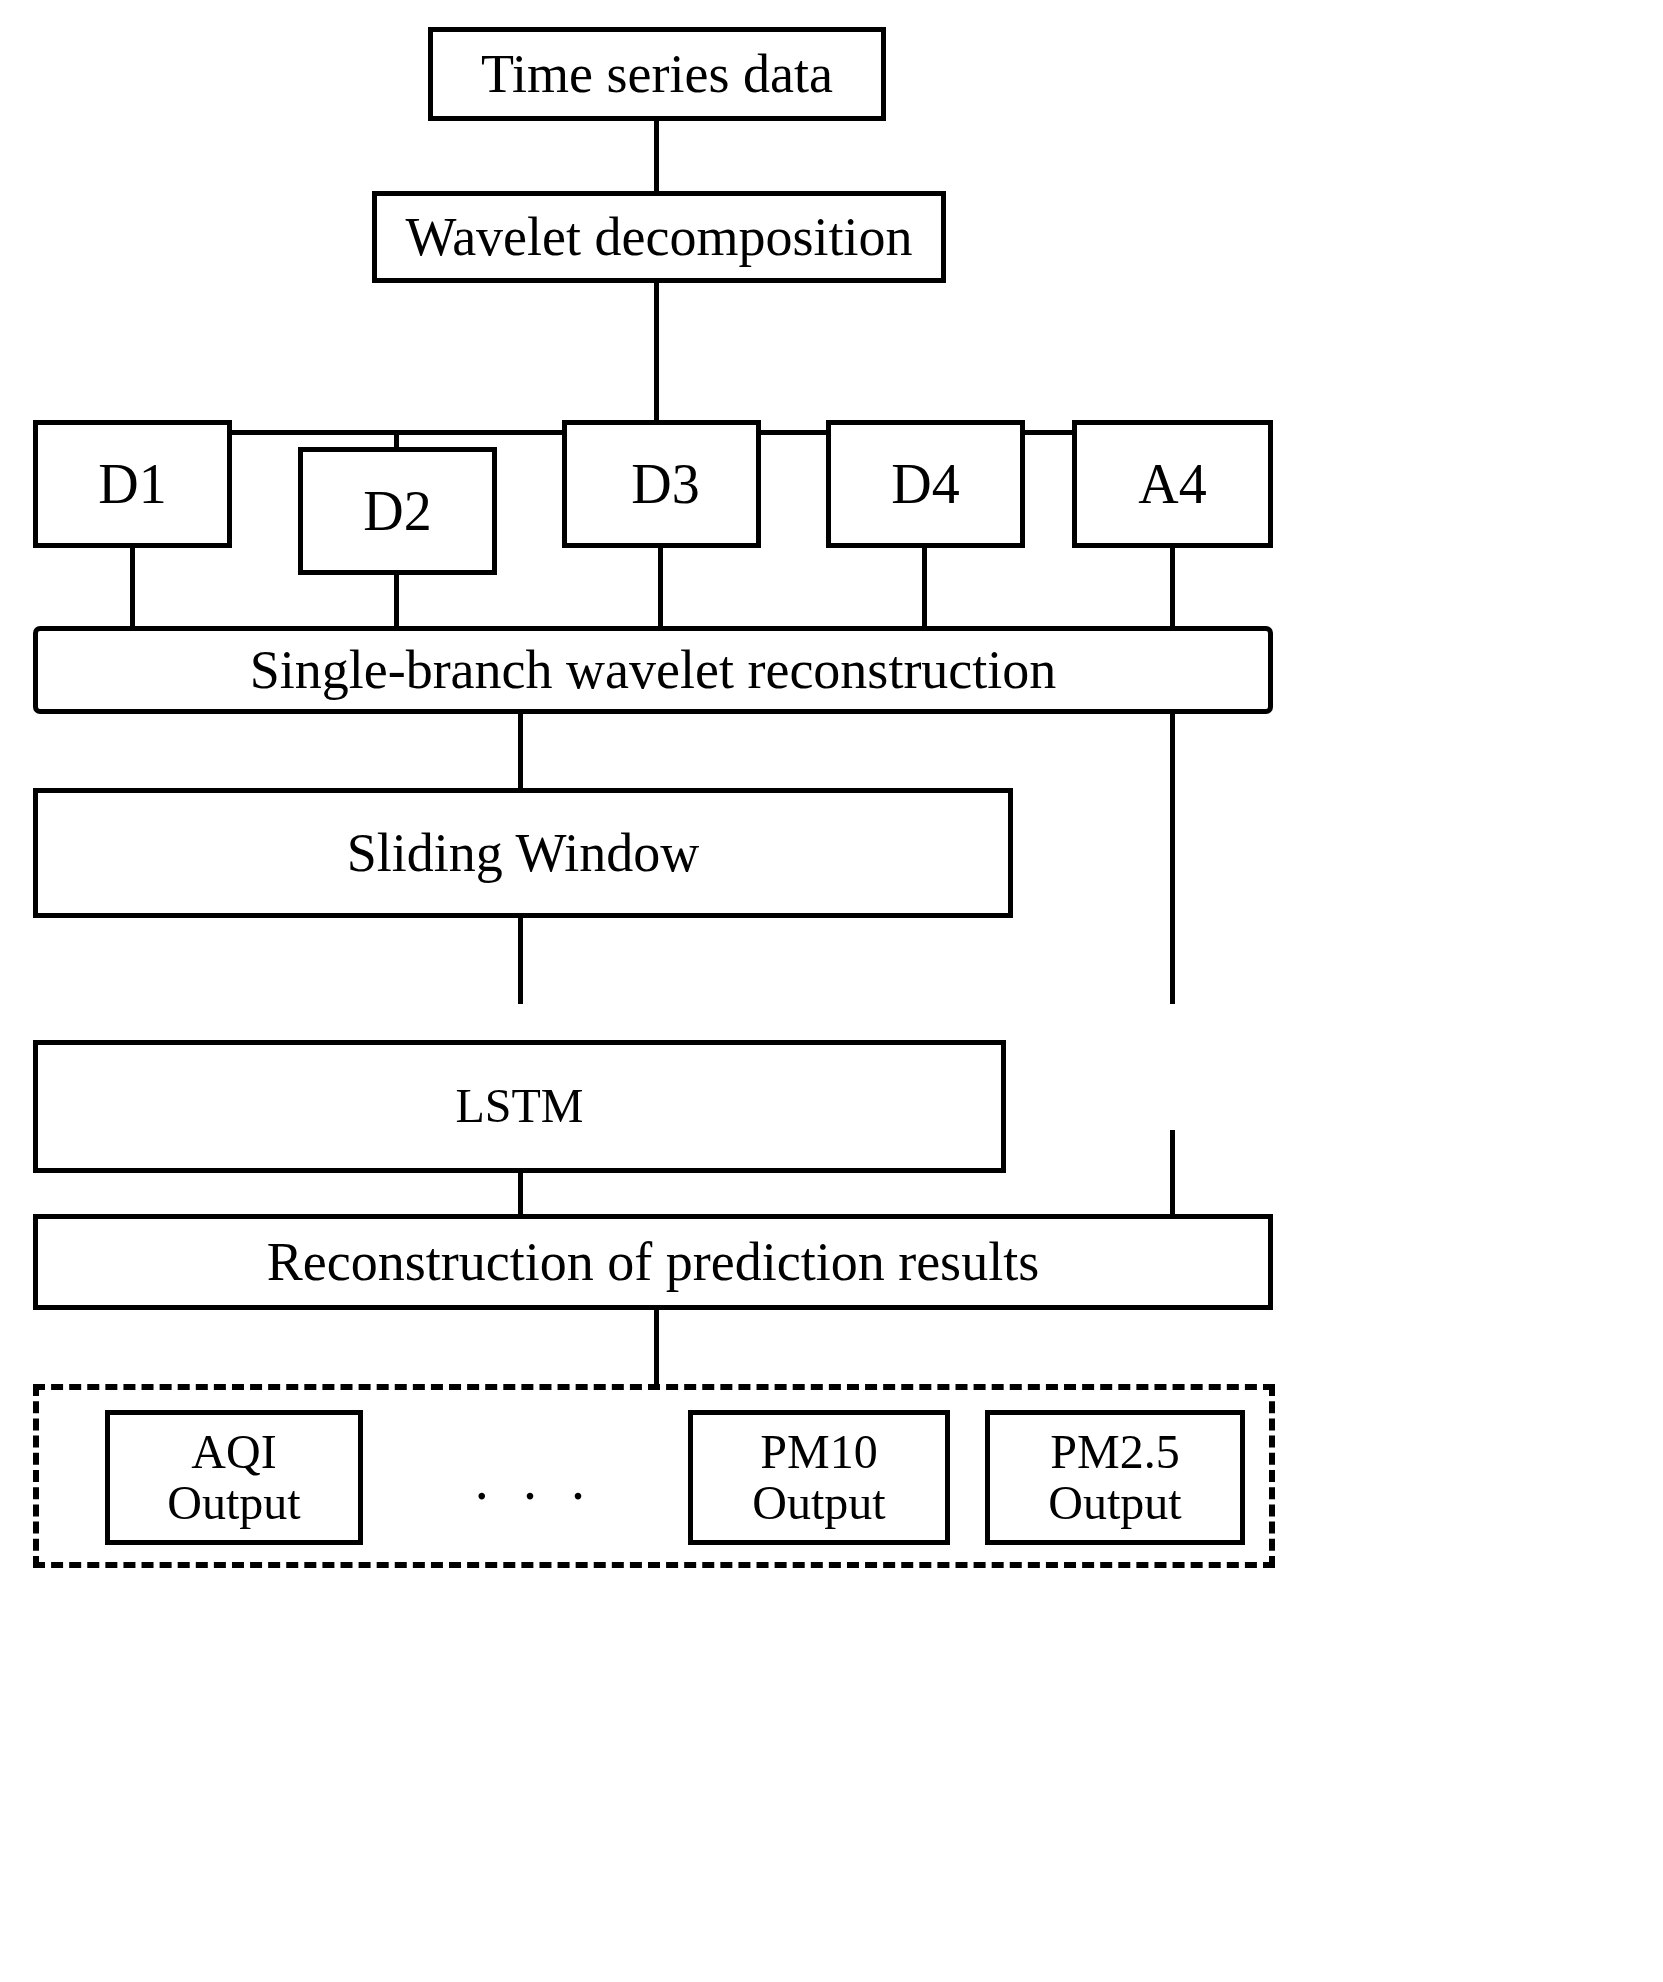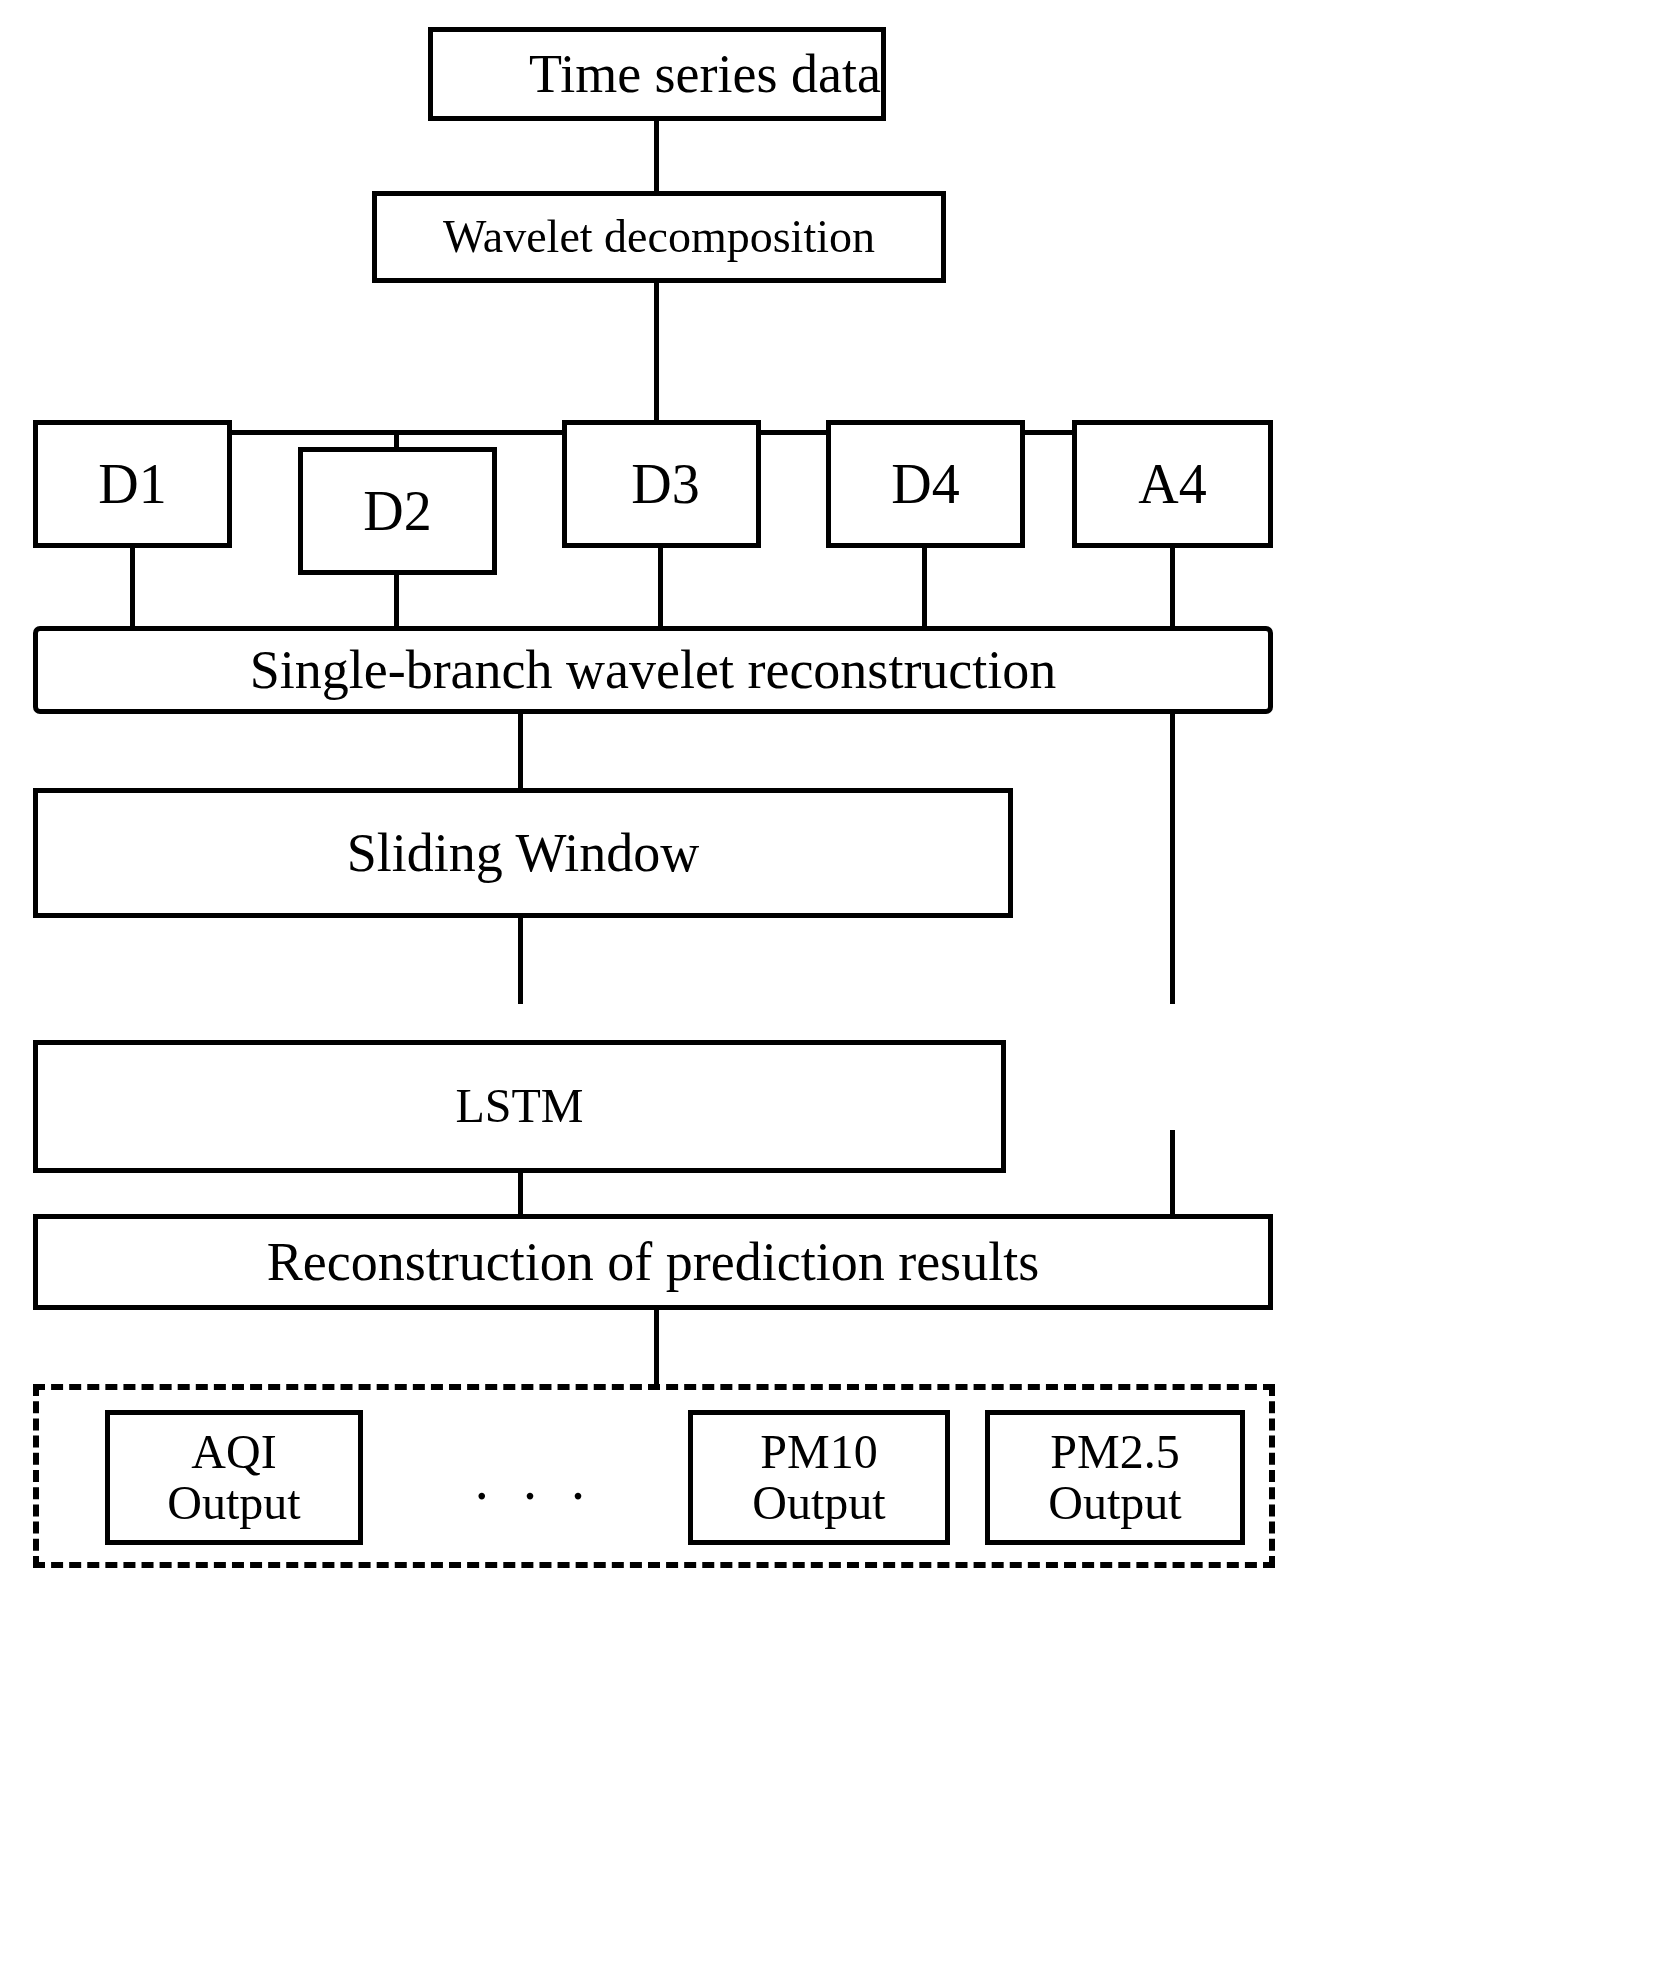--- a/index.html
+++ b/index.html
@@ -44,22 +44,22 @@
     position:absolute;
     z-index:4;
     display:flex;
     align-items:center;
     justify-content:center;
     letter-spacing:0.18em;
     color:#000;
   }
 
   
-  #n-time-series    { left:428px;  top:27px;   width:458px; height:94px;  font-size:54px;justify-content:flex-end; }
-  #n-wavelet-decomp { left:372px;  top:191px;  width:574px; height:92px;  font-size:46px; }
+  #n-time-series    { left:428px;  top:27px;   width:458px; height:94px;  font-size:54px; }
+  #n-wavelet-decomp { left:372px;  top:191px;  width:574px; height:92px;  font-size:54px; }
 
   #n-d1 { left:33px;   top:420px; width:199px; height:128px; font-size:56px; }
   #n-d2 { left:298px;  top:420px; width:199px; height:128px; font-size:56px;margin-top:27px; }
   #n-d3 { left:562px;  top:420px; width:199px; height:128px; font-size:56px;padding-left:8px; }
   #n-d4 { left:826px;  top:420px; width:199px; height:128px; font-size:56px; }
   #n-a4 { left:1072px; top:420px; width:201px; height:128px; font-size:56px; }
 
   #n-recon     { left:33px;  top:626px;  width:1240px; height:88px;  font-size:54px;border-radius:7px; }
   #n-slidewin  { left:33px;  top:788px;  width:980px;  height:130px; font-size:54px; }
   #n-lstm      { left:33px;  top:1040px; width:973px;  height:133px; font-size:48px; }

